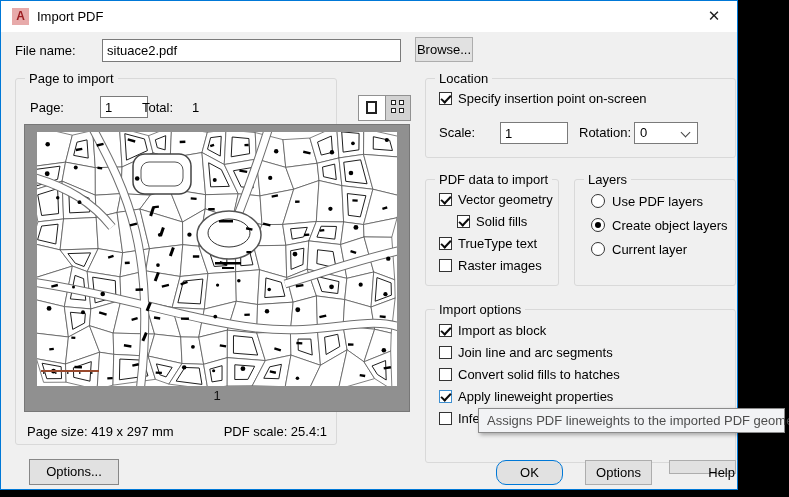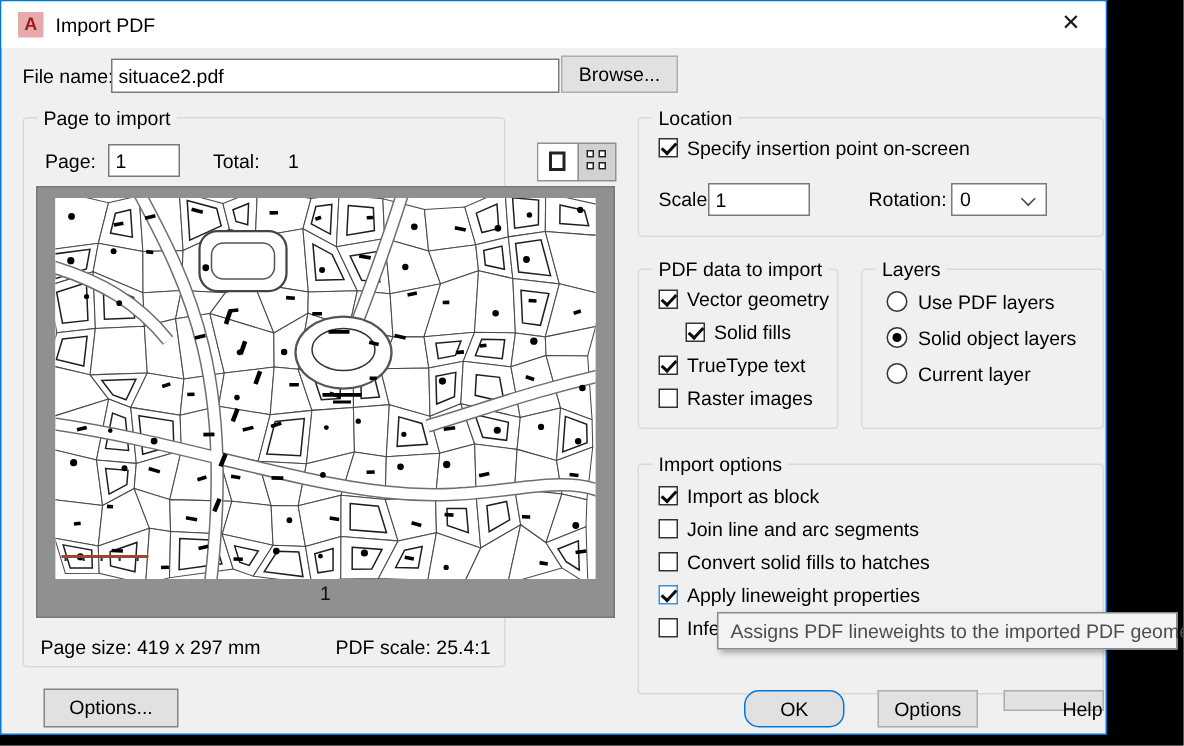--- a/index.html
+++ b/index.html
@@ -14,21 +14,21 @@
   #app-icon { position:absolute; left:11px; top:7px; width:17px; height:17px;
               background:#e7aaaa; color:#9b1b1f; font-weight:bold; font-size:12px;
               text-align:center; line-height:17px; }
   #title-text { position:absolute; left:36px; top:0; line-height:31px; font-size:13px; }
   #close-btn { position:absolute; right:0; top:0; width:46px; height:30px; line-height:30px;
                text-align:center; font-size:15px; color:#1a1a1a; cursor:default; }
 
   
   .lbl { position:absolute; white-space:nowrap; }
   .tfield { position:absolute; border:1px solid #7a7a7a; background:#fff; font-family:inherit;
-            font-size:13px; padding:0 4px; outline:none; }
+            font-size:13px; padding:0 4px; outline:none;margin-left:28px; }
   .btn { position:absolute; background:#e1e1e1; border:1px solid #adadad; font-size:13px;
          text-align:center; white-space:nowrap; }
   .group { position:absolute; border:1px solid #d9d9d9; border-radius:3px; }
   .gtitle { position:absolute; top:-8px; left:9px; background:#f0f0f0; padding:0 4px; white-space:nowrap; }
 
   .cb-row, .rb-row { position:absolute; height:15px; }
   .cb { position:absolute; left:0; top:0; width:13px; height:13px; background:#fff;
         border:1px solid #333; }
   .cb.on::after { content:""; position:absolute; left:1px; top:2px; width:8px; height:4px;
         border-left:2px solid #0c0c0c; border-bottom:2px solid #0c0c0c; transform:rotate(-47deg); }
@@ -80,21 +80,21 @@
   <div id="dialog">
 
     <div id="titlebar">
       <span id="app-icon">A</span>
       <span id="title-text">Import PDF</span>
       <span id="close-btn">✕</span>
     </div>
 
     <span class="lbl" style="left:14px;top:42px">File name:</span>
     <input class="tfield" style="left: 73px; top: 38px; width: 299px; height: 23px;" value="situace2.pdf">
-    <div class="btn" style="left: 373px; top: 36px; width: 78px; height: 25px; line-height: 23px;" id="browse-btn" style2="">Browse...</div>
+    <div class="btn" style="left: 414px; top: 36px; width: 58px; height: 25px; line-height: 23px;" id="browse-btn" style2="">Browse...</div>
 
     <div class="group" style="left:14px;top:77px;width:322px;height:367px">
       <span class="gtitle">Page to import</span>
 
       <span class="lbl" style="left:14px;top:21px">Page:</span>
       <input class="tfield" style="left: 56px; top: 17px; width: 48px; height: 22px;" value="1">
       <span class="lbl" style="left:126px;top:21px">Total:</span>
       <span class="lbl" style="left:176px;top:21px">1</span>
 
       <div id="view-toggle">
@@ -439,21 +439,21 @@
     </div>
 
     <div class="group" style="left:573px;top:178px;width:162px;height:107px">
       <span class="gtitle">Layers</span>
       <div class="rb-row" style="left:16px;top:14px">
         <span class="rb"></span>
         <span class="rb-lab">Use PDF layers</span>
       </div>
       <div class="rb-row" style="left:16px;top:38px">
         <span class="rb on"></span>
-        <span class="rb-lab">Solid object layers</span>
+        <span class="rb-lab">Create object layers</span>
       </div>
       <div class="rb-row" style="left:16px;top:62px">
         <span class="rb"></span>
         <span class="rb-lab">Current layer</span>
       </div>
     </div>
 
     <div class="group" style="left:424px;top:308px;width:311px;height:154px">
       <span class="gtitle">Import options</span>
       <div class="cb-row" style="left:13px;top:14px">

